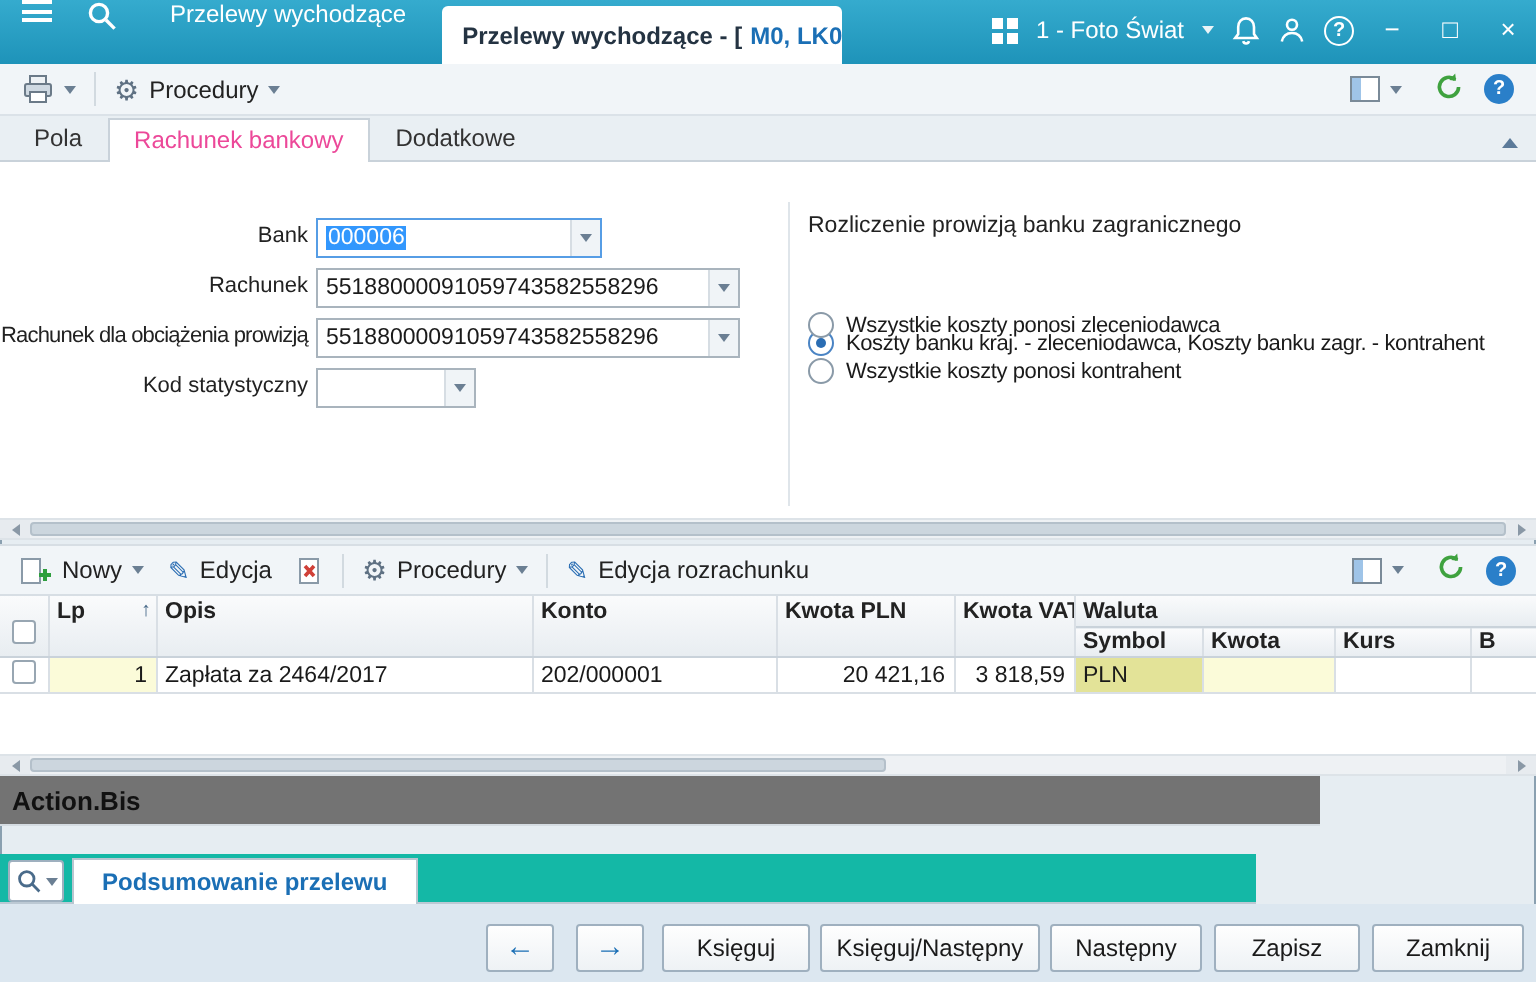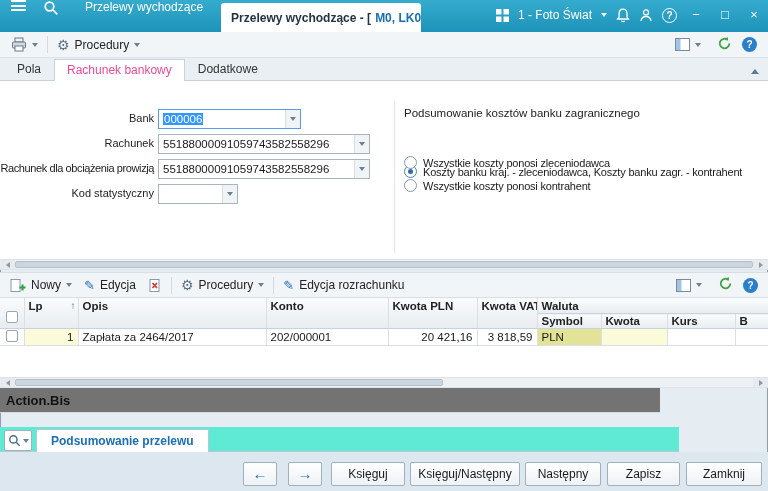--- a/index.html
+++ b/index.html
@@ -97,21 +97,21 @@
   .sort { position:absolute; right:2px; top:2px; color:#4a6b8a; font-size:10px; font-weight:normal; }
   .lp-cell { background:#fbfbd9; }
   .sym-cell { background:#e3e398; }
   .kw-cell { background:#fbfbd9; }
   .checkbox { width:12px; height:12px; border:1px solid #98a6b2; background:#fff; display:inline-block; border-radius:2px; }
 
   
   .actionbar { position:absolute; top:388px; left:0; width:660px; height:25px; background:#737373;
                border-bottom:1px solid #d5dce2; display:flex; align-items:center; padding-left:6px;
                font-weight:bold; font-size:13px; color:#111; }
-  .btabs { position:absolute; top:427px; left:0; width:679px; height:25px; background:#5eead4;
+  .btabs { position:absolute; top:427px; left:0; width:628px; height:25px; background:#14b8a6;
            border-bottom:1px solid #bcc9d4; }
   .btab-tool { position:absolute; left:4px; top:3px; width:28px; height:21px; border:1px solid #9fb0bf;
                background:#fff; border-radius:2px; display:flex; align-items:center; justify-content:center; gap:2px; }
   .btab { position:absolute; left:36px; top:2px; height:23px; background:#fff; border:1px solid #b9c6d0;
           border-bottom:none; color:#1b6fb5; font-weight:bold; padding:0 14px; line-height:22px; font-size:12px; }
   .footer { position:absolute; top:452px; left:0; width:768px; height:39px; background:#dce7f0; }
   .fbtn { position:absolute; top:10px; height:24px; background:linear-gradient(#fefefe,#eef2f5);
           border:1px solid #9fb0bf; border-radius:2px; text-align:center; line-height:22px; font-size:12px; color:#1a1a1a; }
   .fbtn.arrow { color:#1b6fb5; font-size:15px; font-weight:bold; }
 </style>
@@ -231,21 +231,21 @@
     <span class="flabel" style="top:106px;">Kod statystyczny</span>
     <div class="combo" style="left:158px; top:103px; width:80px;">
       <span class="val"></span>
       <span class="cbtn">
           <span class="chev"></span>
         </span>
     </div>
 
     <span class="vdivider"></span>
 
-    <span class="grouptitle">Podsumowanie kosztów banku zagranicznego</span>
+    <span class="grouptitle">Rozliczenie prowizją banku zagranicznego</span>
     <div class="radio selected" style="top:52px;margin-top:32px;">
       <span class="rdot"></span>
       <span class="lbl">Koszty banku kraj. - zleceniodawca, Koszty banku zagr. - kontrahent</span>
     </div>
     <div class="radio" style="top:75px;">
       <span class="rdot"></span>
       <span class="lbl">Wszystkie koszty ponosi zleceniodawca</span>
     </div>
     <div class="radio" style="top:98px;">
       <span class="rdot"></span>

